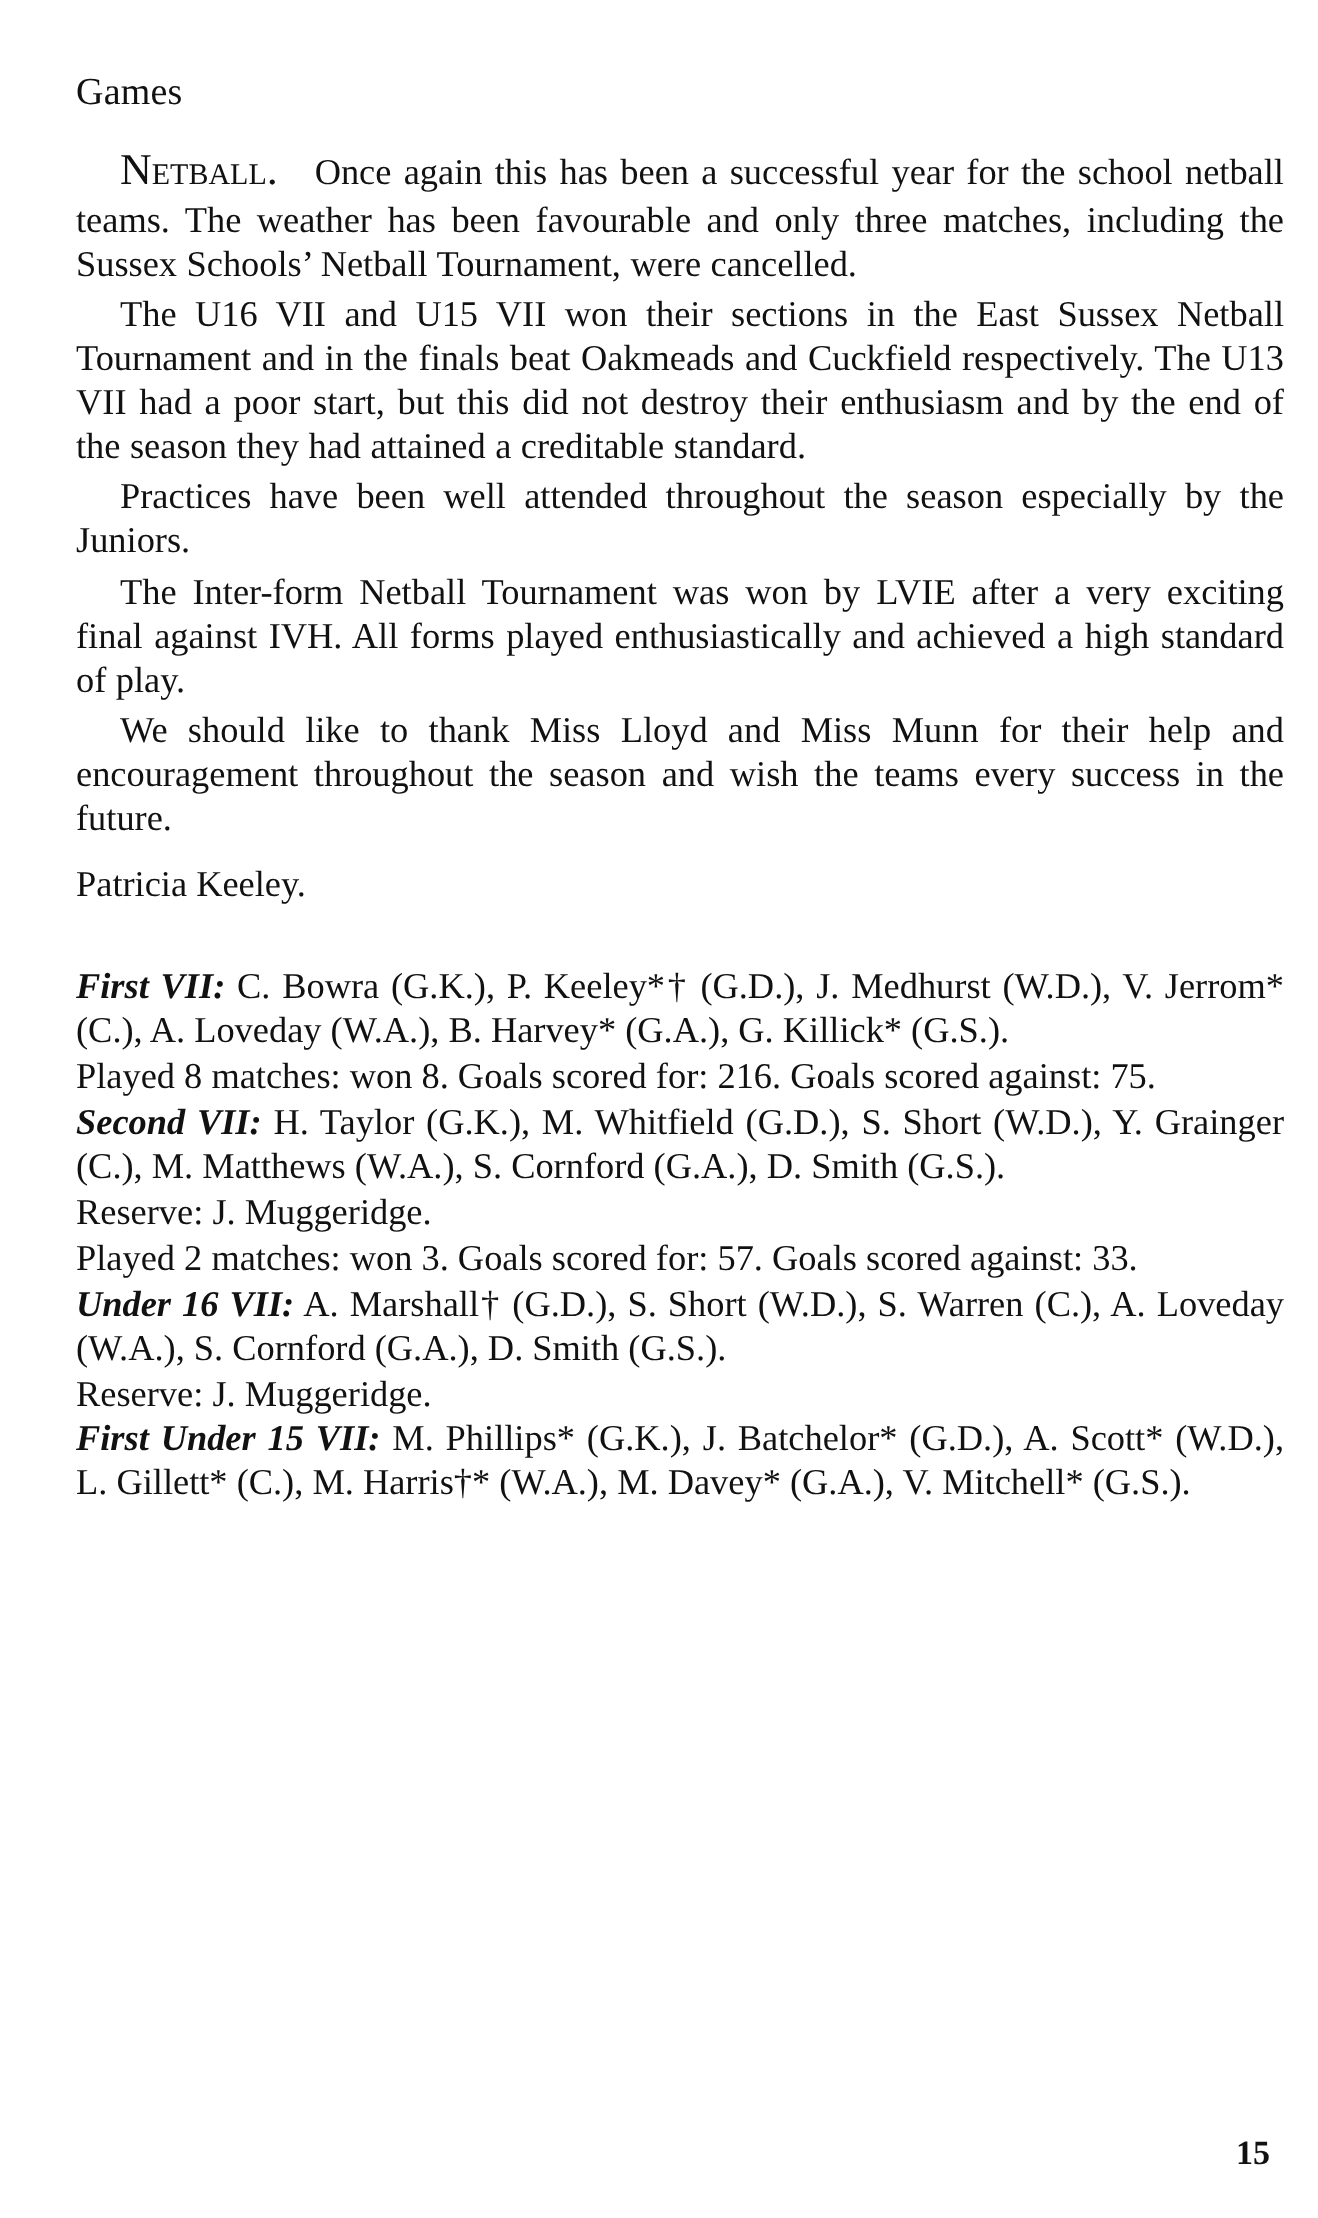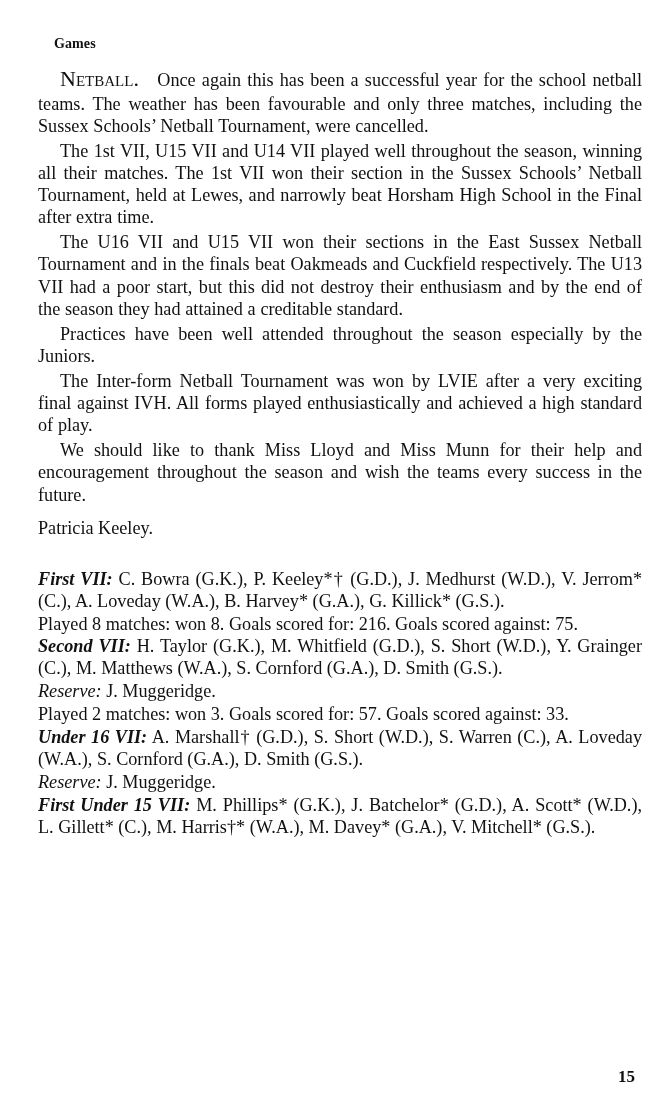--- a/index.html
+++ b/index.html
@@ -23,24 +23,24 @@
     padding: 0;
     box-sizing: border-box;
   }
   .content {
     position: absolute;
     left: 38px;
     top: 36px;
     width: 604px;
   }
   .section-title {
-    font-size: 14px;
-    font-weight: bold;
+    font-size: 19px;
+    font-weight: normal;
     font-family: "Liberation Serif", serif;
-    margin: 0 0 14px 16px;
+    margin: 0 0 14px 0;
     letter-spacing: 0.1px;
   }
   p.body-par {
     font-size: 18.2px;
     line-height: 1.215;
     margin: 0 0 3px 0;
     text-align: justify;
     text-indent: 22px;
     font-family: "Liberation Serif", serif;
     word-spacing: 0.2px;
@@ -67,21 +67,20 @@
     margin: 0 0 1px 0;
     text-align: justify;
     text-indent: 0;
     font-family: "Liberation Serif", serif;
   }
   .team-par .team-label {
     font-style: italic;
     font-weight: bold;
   }
   .team-par .res-label {
-    font-style: italic;
   }
   .page-number {
     position: absolute;
     right: 24px;
     bottom: 22px;
     font-size: 17px;
     font-weight: bold;
     font-family: "Liberation Serif", serif;
     margin-left: 27px;
   }
@@ -89,21 +88,20 @@
 </head>
 <body>
 
 <div class="page">
   <div class="content">
 
     <div class="section-title">Games</div>
 
     <p class="body-par first"><span class="smallcaps">Netball.</span>&nbsp;&nbsp; <span>Once again this has been a successful year for the school netball teams. The weather has been favourable and only three matches, including the Sussex Schools’ Netball Tournament, were cancelled.</span></p>
 
-    <p class="body-par">The 1st VII, U15 VII and U14 VII played well throughout the season, winning all their matches. The 1st VII won their section in the Sussex Schools’ Netball Tournament, held at Lewes, and narrowly beat Horsham High School in the Final after extra time.</p>
 
     <p class="body-par">The U16 VII and U15 VII won their sections in the East Sussex Netball Tournament and in the finals beat Oakmeads and Cuckfield respectively. The U13 VII had a poor start, but this did not destroy their enthusiasm and by the end of the season they had attained a creditable standard.</p>
 
     <p class="body-par">Practices have been well attended throughout the season especially by the Juniors.</p>
 
     <p class="body-par">The Inter-form Netball Tournament was won by LVIE after a very exciting final against IVH. All forms played enthusiastically and achieved a high standard of play.</p>
 
     <p class="body-par">We should like to thank Miss Lloyd and Miss Munn for their help and encouragement throughout the season and wish the teams every success in the future.</p>
 
     <div class="signature">Patricia Keeley.</div>

